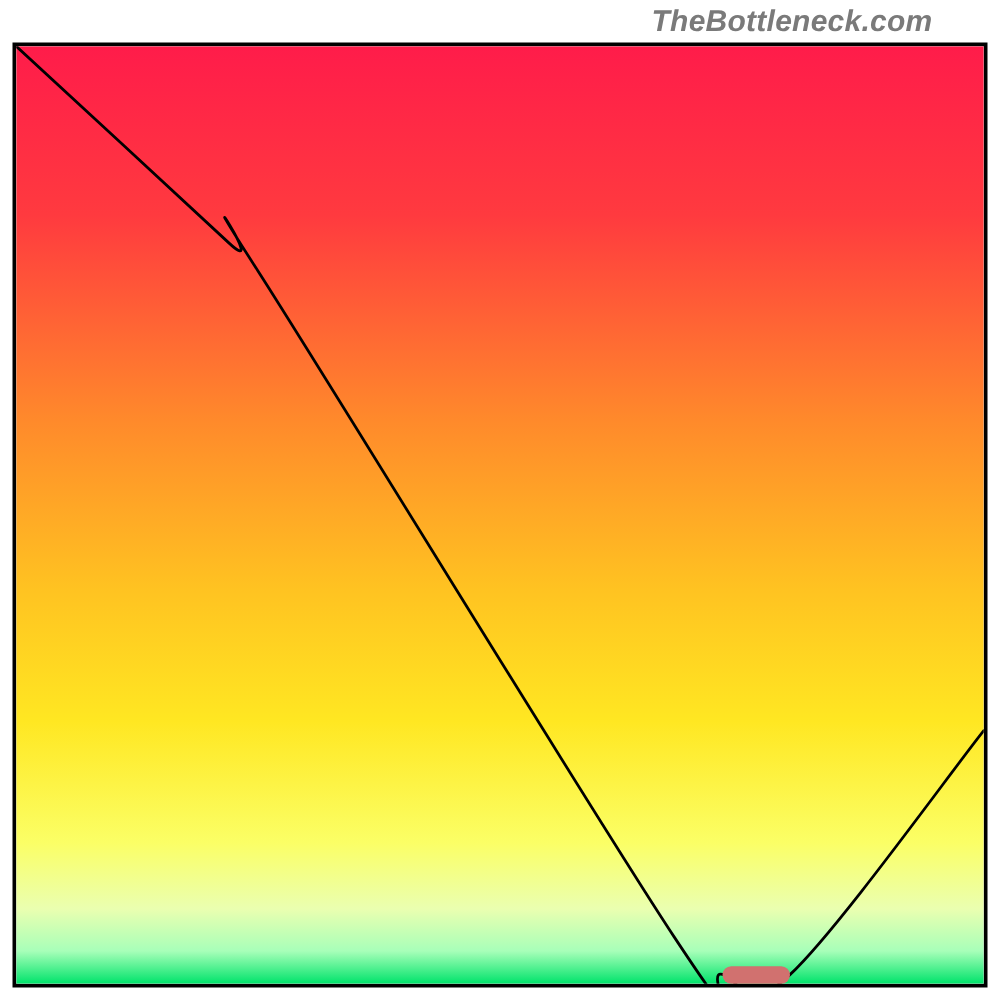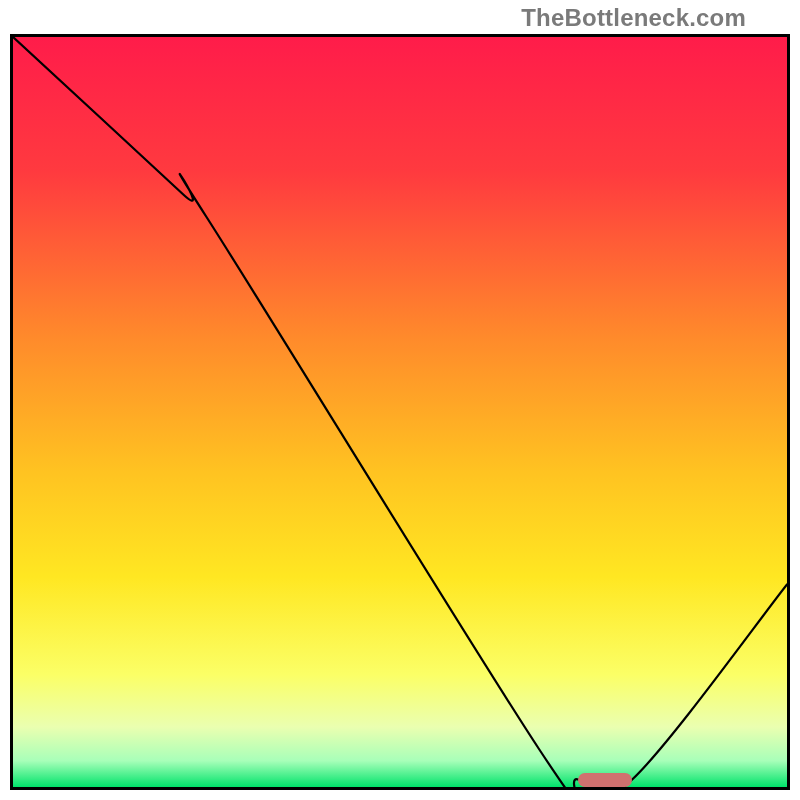--- a/index.html
+++ b/index.html
@@ -7,20 +7,21 @@
     padding: 0;
     width: 800px;
     height: 800px;
     background: #ffffff;
     overflow: hidden;
   }
   .stage {
     position: relative;
     width: 756px;
     height: 800px;
+    font-style: italic;
   }
   .watermark {
     position: absolute;
     top: 4px;
     right: 10px;
     font-family: Arial, Helvetica, sans-serif;
     font-size: 24px;
     font-weight: 600;
     color: #7a7a7a;
     letter-spacing: 0.2px;

